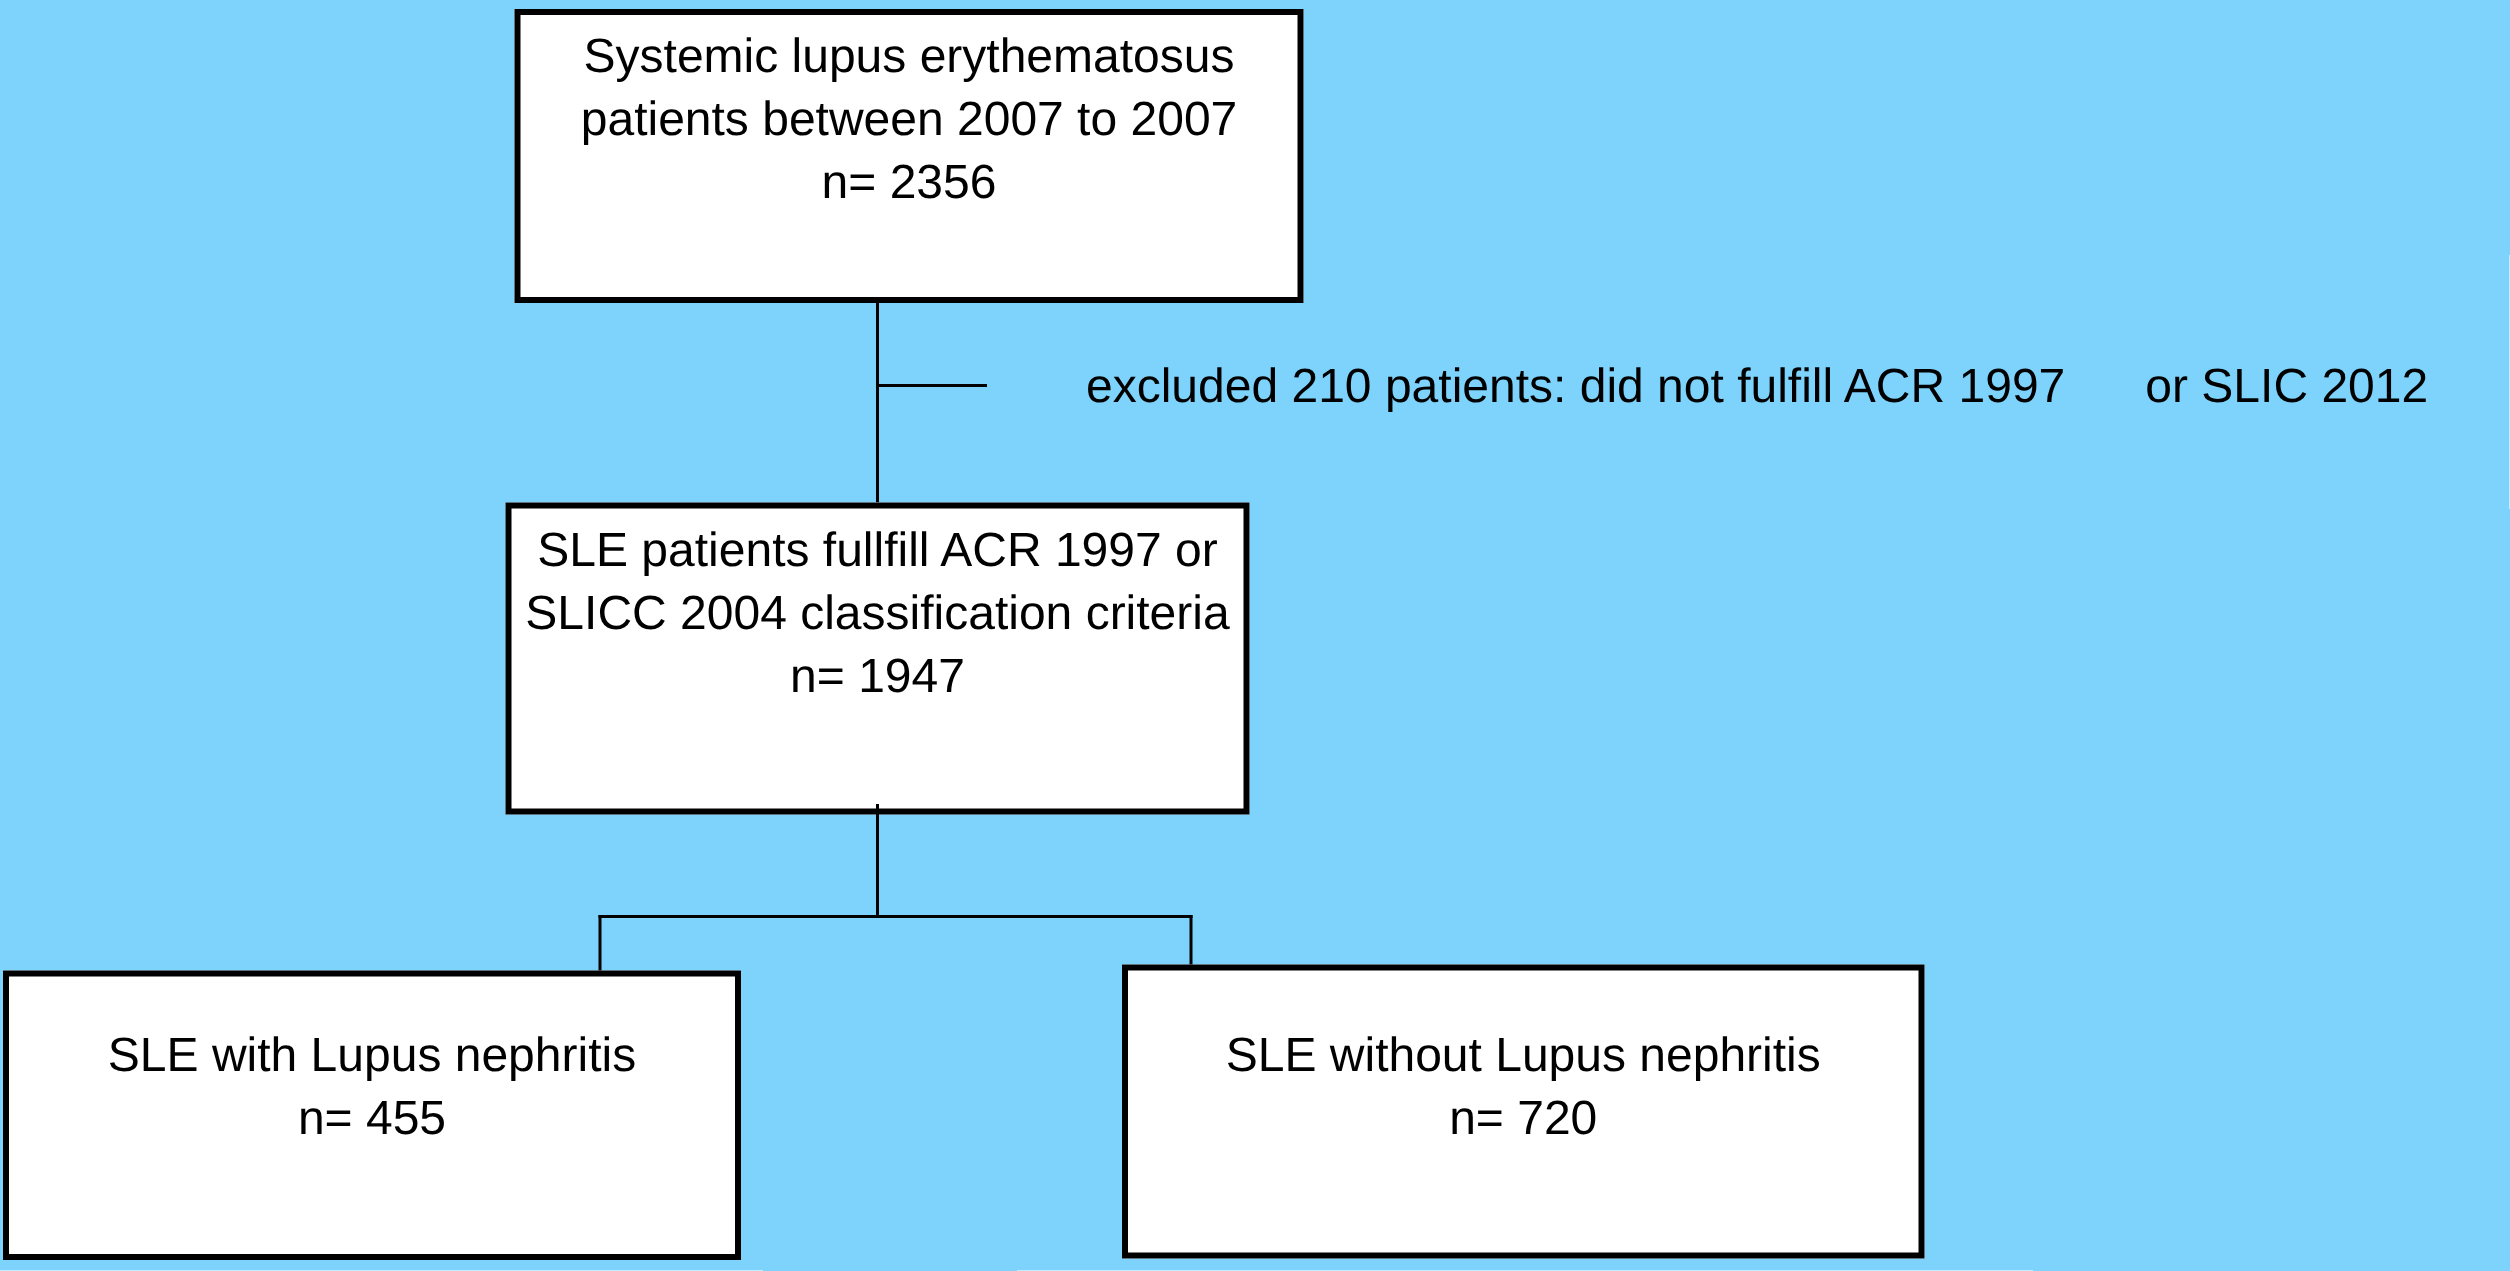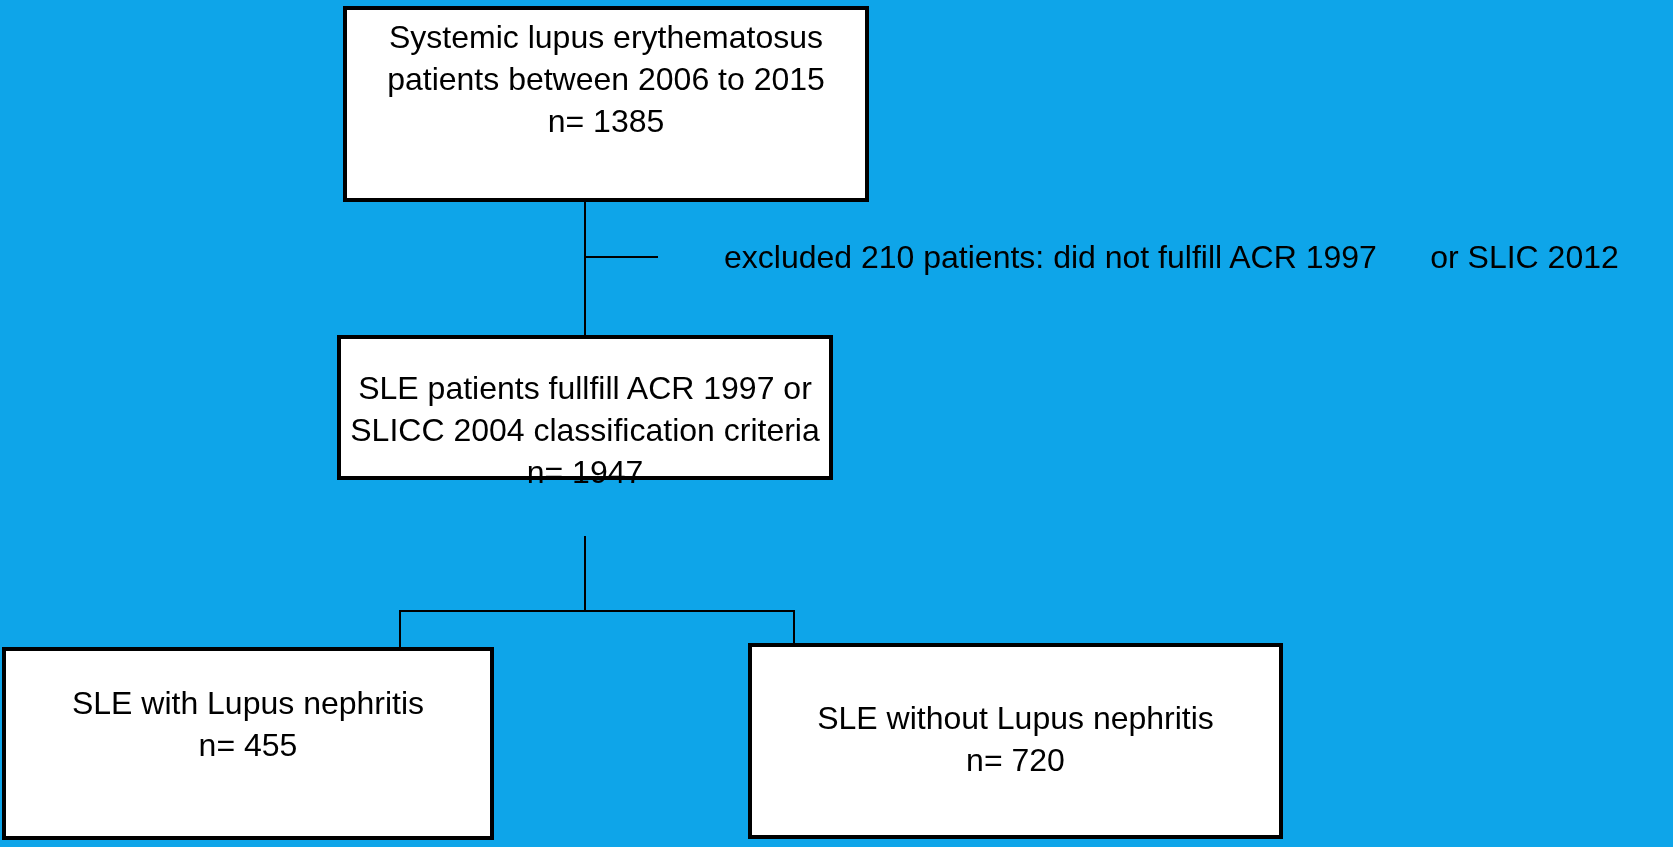--- a/index.html
+++ b/index.html
@@ -1,21 +1,21 @@
 <!DOCTYPE html>
 <html><head>
 <meta charset="utf-8">
 <style>
   * { margin: 0; padding: 0; box-sizing: border-box; }
   html, body { background: #ffffff; }
   .canvas {
     position: relative;
     width: 1673px;
     height: 847px;
-    background: #0ea5e9;
+    background: #7dd3fc;
     color: #000000;
     font-family: "Liberation Sans", sans-serif;
     overflow: hidden;
   }
   .fbox {
     position: absolute;
     border: 4px solid #000000;
     background: #ffffff;
     text-align: center;
     font-size: 32px;
@@ -26,42 +26,42 @@
     position: absolute;
     background: #000000;
   }
   .note {
     position: absolute;
     font-size: 32px;
     line-height: 42px;
     white-space: pre;
   }
   #box-total    { left: 343px; top: 6px;   width: 526px; height: 196px; padding-top: 6px;  }
-  #box-fulfill  { left: 337px; top: 335px; width: 496px; height: 145px; padding-top: 28px; }
+  #box-fulfill  { left: 337px; top: 335px; width: 496px; height: 208px; padding-top: 6px; }
   #box-with     { left: 2px;   top: 647px; width: 492px; height: 193px; padding-top: 31px; }
-  #box-without  { left: 748px; top: 643px; width: 535px; height: 196px; padding-top: 50px; }
+  #box-without  { left: 748px; top: 643px; width: 535px; height: 196px; padding-top: 35px; }
 
   #conn-v1   { left: 584px; top: 202px; width: 2px;   height: 133px; }
   #conn-tick { left: 586px; top: 256px; width: 72px;  height: 2px;   }
   #conn-v2   { left: 584px; top: 536px; width: 2px;   height: 76px;  }
   #conn-h    { left: 399px; top: 610px; width: 396px; height: 2px;   }
   #conn-dl   { left: 399px; top: 610px; width: 2px;   height: 39px;  }
   #conn-dr   { left: 793px; top: 610px; width: 2px;   height: 35px;  }
 
   #exclusion-note { left: 676px; top: 236px; margin-left: 48px; }
 </style>
 </head>
 <body>
 
 <div class="canvas">
 
   <div class="fbox" id="box-total">
     <div class="bline">Systemic lupus erythematosus</div>
-    <div class="bline">patients between 2006 to 2015</div>
-    <div class="bline">n= 1385</div>
+    <div class="bline">patients between 2007 to 2007</div>
+    <div class="bline">n= 2356</div>
   </div>
 
   <div class="conn" id="conn-v1"></div>
 
   <div class="conn" id="conn-tick"></div>
   <div class="note" id="exclusion-note">excluded 210 patients: did not fulfill ACR 1997      or SLIC 2012</div>
 
   <div class="fbox" id="box-fulfill">
     <div class="bline">SLE patients fullfill ACR 1997 or</div>
     <div class="bline">SLICC 2004 classification criteria</div>

